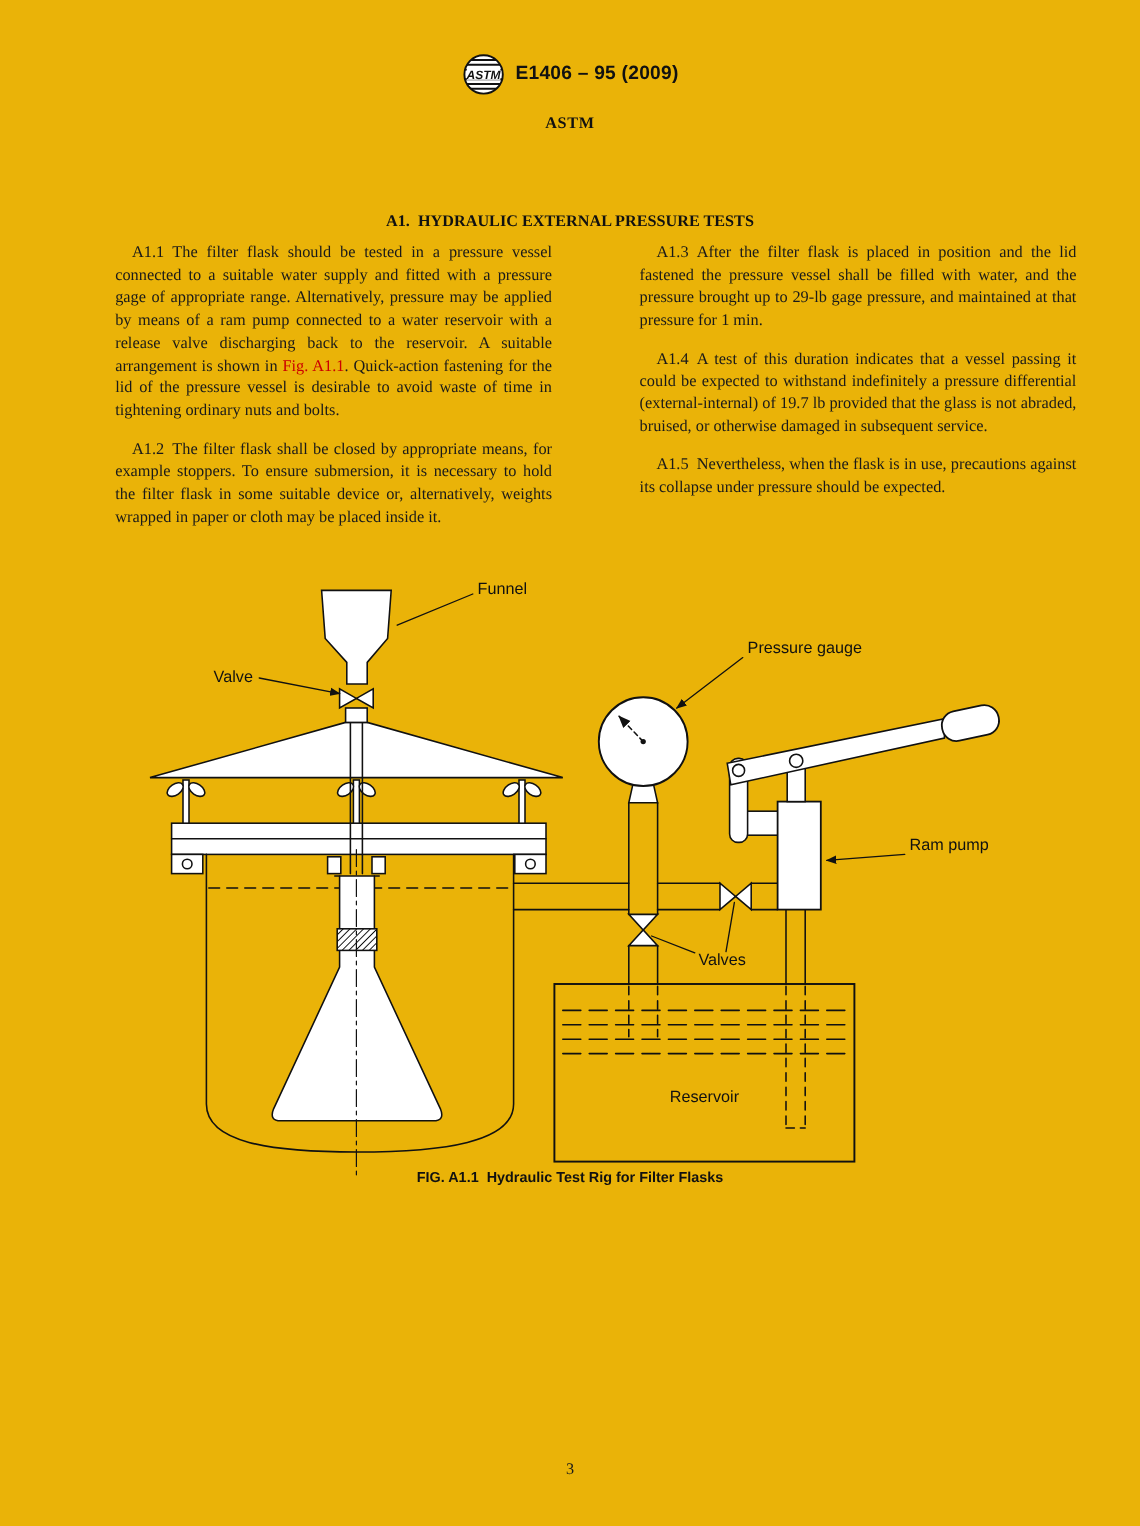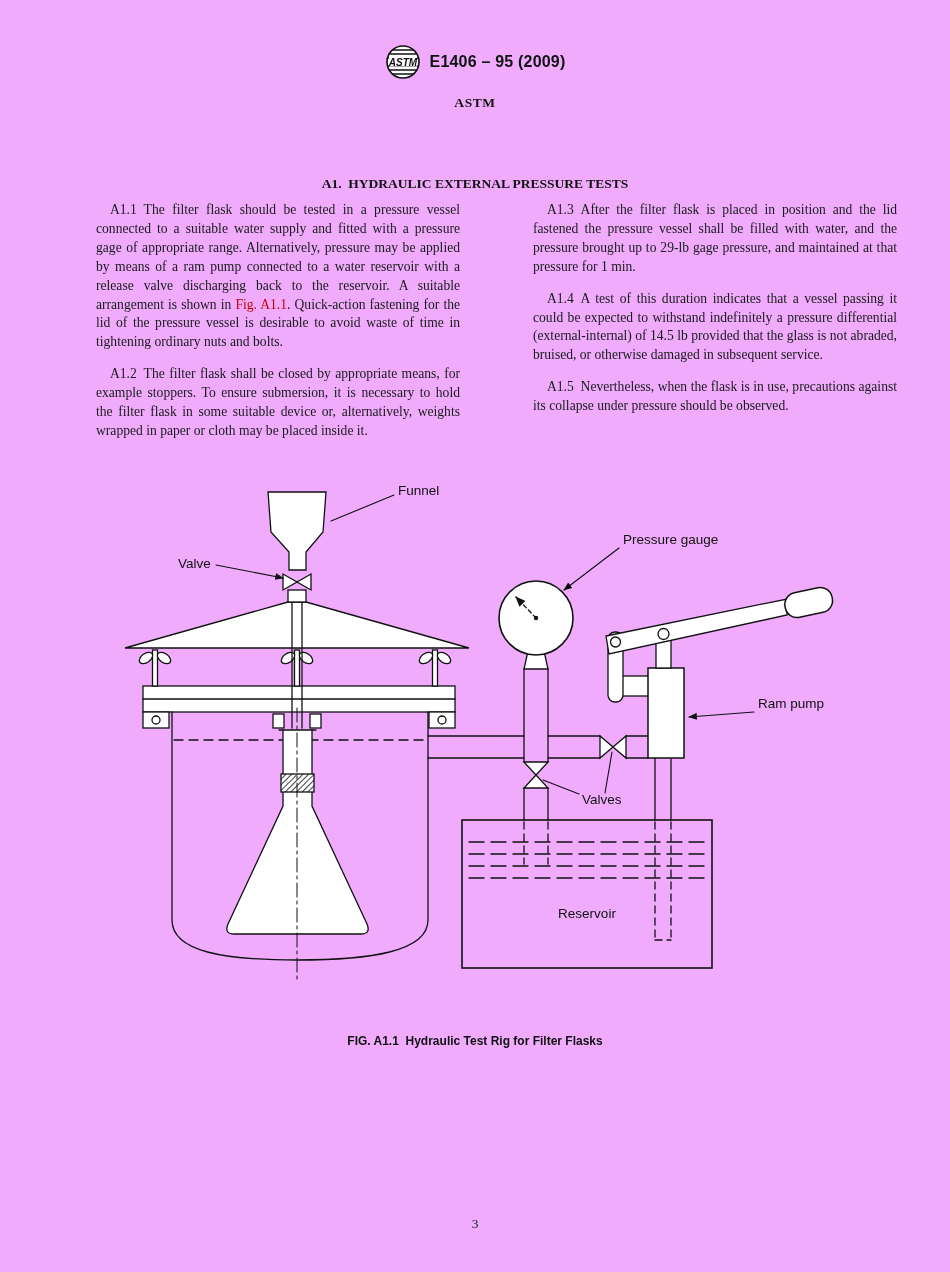--- a/index.html
+++ b/index.html
@@ -1,19 +1,19 @@
 <!DOCTYPE html>
 <html><head>
 <meta charset="utf-8">
 <style>
   * { margin:0; padding:0; box-sizing:border-box; }
   html,body { background:#ffffff; }
   .page {
     position:relative; width:950px; height:1272px; margin:0 auto;
-    background:#f0abfc; font-family:"Liberation Serif", serif; color:#1a1a1a;
+    background:#eab308; font-family:"Liberation Serif", serif; color:#1a1a1a;
     overflow:hidden;
   }
   .header {
     position:absolute; top:44px; left:0; width:100%;
     display:flex; justify-content:center; align-items:center; gap:9px;
   }
   .designation {
     font-family:"Liberation Sans", sans-serif; font-weight:bold;
     font-size:16px; letter-spacing:0.2px; color:#111;
   }
@@ -26,21 +26,21 @@
   .columns {
     position:absolute; top:201px; left:53px; width:844px;
     display:flex; gap:30px;
   }
   .col { flex:1; font-size:13.6px; line-height:18.9px; text-align:justify;margin-left:43px; }
   .col p { text-indent:14px; }
   .col p + p { margin-top:13px; }
   .fig-link { color:#cc0000; text-decoration:none; cursor:pointer; }
   .figure { position:absolute; top:478px; left:95px; width:760px; height:512px; }
   .caption {
-    position:absolute; top:1034px; left:0; width:100%; text-align:center;
+    position:absolute; top:974px; left:0; width:100%; text-align:center;
     font-family:"Liberation Sans", sans-serif; font-weight:bold; font-size:12px; color:#111;
   }
   .pagenum { position:absolute; top:1216px; left:0; width:100%; text-align:center; font-size:13.5px; }
 </style>
 </head>
 <body>
 
 <div class="page">
 
   <div class="header">
@@ -68,22 +68,22 @@
   <div class="center-head annex-title">ASTM</div>
   <div class="center-head section-title">A1.&nbsp;&nbsp;HYDRAULIC EXTERNAL PRESSURE TESTS</div>
 
   <div class="columns">
     <div class="col">
       <p><span>A1.1 The filter flask should be tested in a pressure vessel connected to a suitable water supply and fitted with a pressure gage of appropriate range. Alternatively, pressure may be applied by means of a ram pump connected to a water reservoir with a release valve discharging back to the reservoir. A suitable arrangement is shown in </span><a class="fig-link">Fig. A1.1</a><span>. Quick-action fastening for the lid of the pressure vessel is desirable to avoid waste of time in tightening ordinary nuts and bolts.</span></p>
       <p>A1.2 The filter flask shall be closed by appropriate means, for example stoppers. To ensure submersion, it is necessary to hold the filter flask in some suitable device or, alternatively, weights wrapped in paper or cloth may be placed inside it.</p>
     </div>
     <div class="col">
       <p>A1.3 After the filter flask is placed in position and the lid fastened the pressure vessel shall be filled with water, and the pressure brought up to 29-lb gage pressure, and maintained at that pressure for 1 min.</p>
-      <p>A1.4 A test of this duration indicates that a vessel passing it could be expected to withstand indefinitely a pressure differential (external-internal) of 14.5 lb provided that the glass is not abraded, bruised, or otherwise damaged in subsequent service.</p>
-      <p>A1.5 Nevertheless, when the flask is in use, precautions against its collapse under pressure should be observed.</p>
+      <p>A1.4 A test of this duration indicates that a vessel passing it could be expected to withstand indefinitely a pressure differential (external-internal) of 19.7 lb provided that the glass is not abraded, bruised, or otherwise damaged in subsequent service.</p>
+      <p>A1.5 Nevertheless, when the flask is in use, precautions against its collapse under pressure should be expected.</p>
     </div>
   </div>
 
   <div class="figure">
     <svg width="760" height="512" viewBox="0 0 760 512">
       <defs>
         <marker id="arrow" viewBox="0 0 10 8" refX="9" refY="4" markerWidth="8" markerHeight="7" orient="auto">
           <path d="M0,0 L10,4 L0,8 Z" fill="#111"></path>
         </marker>
         <pattern id="hatch" width="4" height="4" patternUnits="userSpaceOnUse" patternTransform="rotate(45)">

